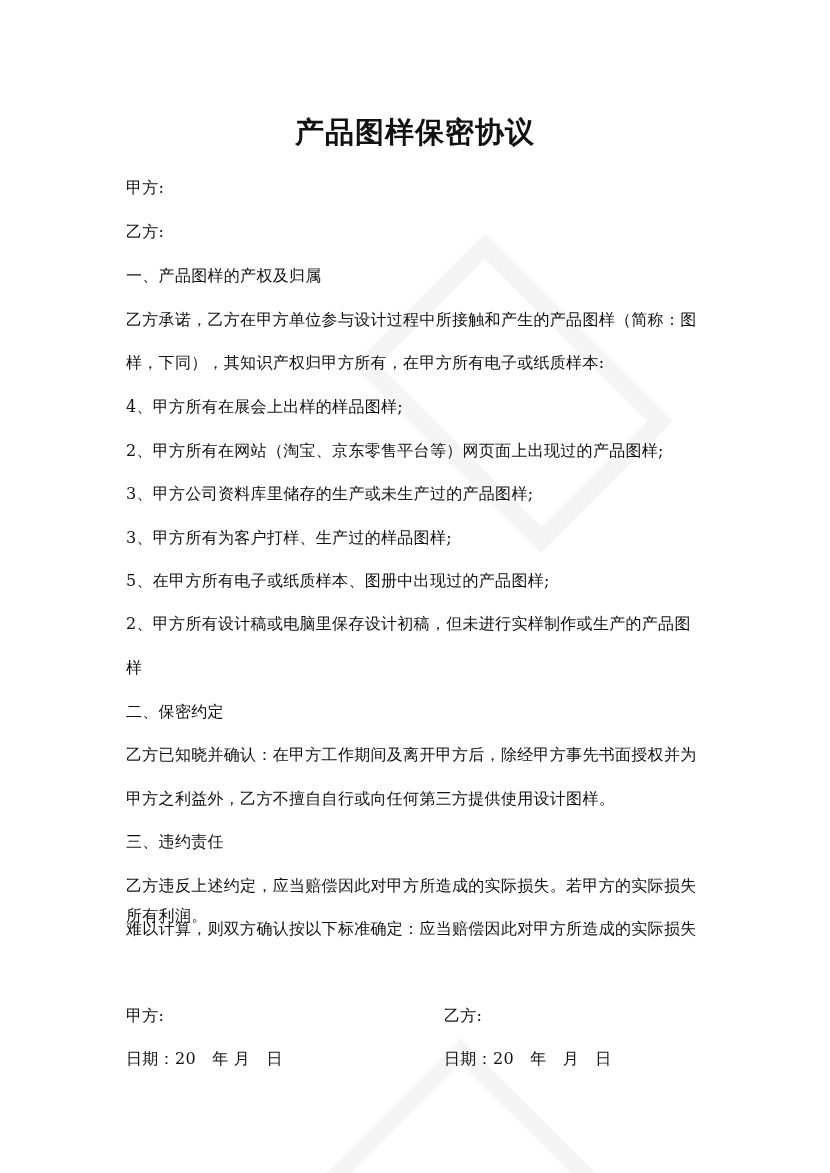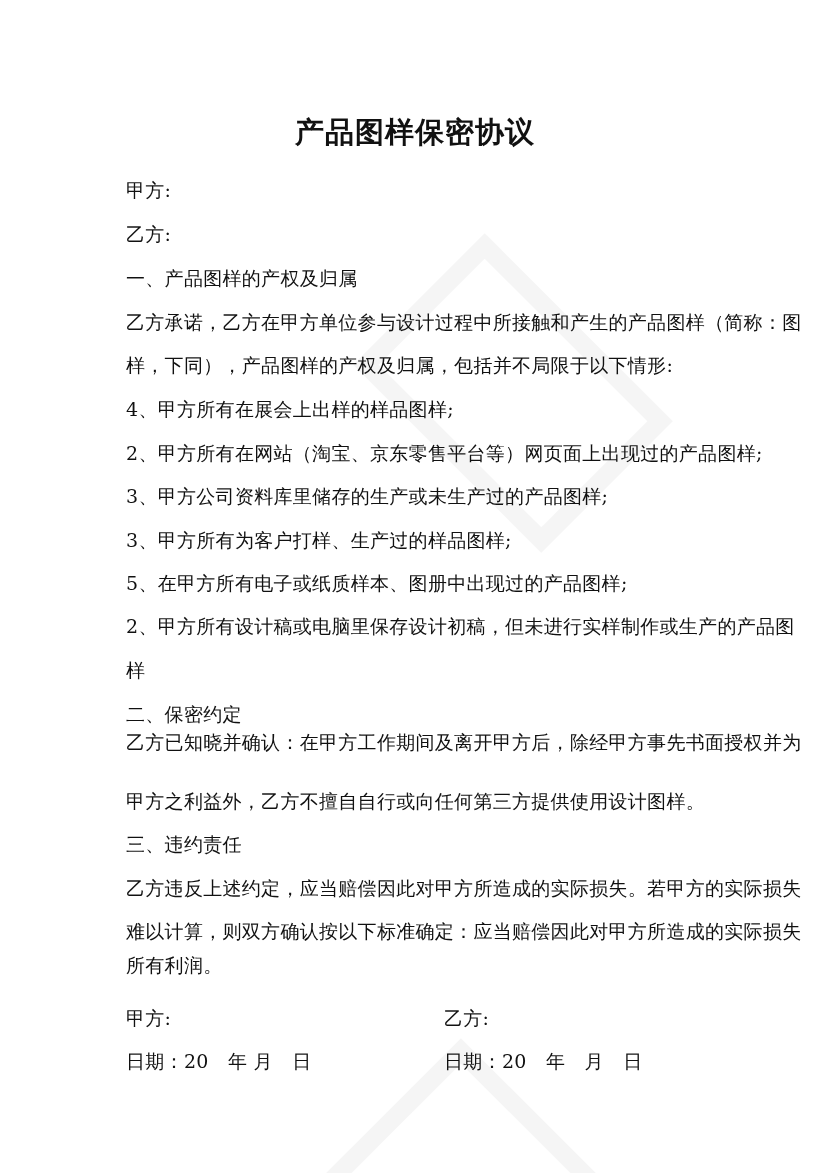--- a/index.html
+++ b/index.html
@@ -4,50 +4,50 @@
 <style>
   html, body { margin: 0; padding: 0; background: #ffffff; }
   body { width: 830px; height: 1173px; position: relative; overflow: hidden;
          font-family: "DejaVu Serif", "Liberation Serif", serif; color: #111; }
   .watermark { position: absolute; border: 18px solid rgba(200,200,200,0.18);
                transform: rotate(-45deg); pointer-events: none; }
   .wm1 { left: 420px; top: 260px; width: 150px; height: 230px; }
   .wm2 { left: 360px; top: 1080px; width: 180px; height: 200px; }
   .title { position: absolute; left: 0; width: 830px; top: 113px; text-align: center;
            font-size: 29px; font-weight: bold; letter-spacing: 1px; }
-  .line { position: absolute; left: 126px; font-size: 19px; white-space: nowrap; letter-spacing: 0.3px; }
+  .line { position: absolute; left: 126px; font-size: 16px; white-space: nowrap; letter-spacing: 0.3px; }
   .col2 { left: 444px; }
 </style>
 </head>
 <body>
 
 <div class="watermark wm1"></div>
 <div class="watermark wm2"></div>
 
 <div class="title">产品图样保密协议</div>
 
 <div class="line" style="top:178px">甲方:</div>
 <div class="line" style="top:222px">乙方:</div>
 
 <div class="line" style="top:266px">一、产品图样的产权及归属</div>
 <div class="line" style="top:310px">乙方承诺，乙方在甲方单位参与设计过程中所接触和产生的产品图样（简称：图</div>
-<div class="line" style="top:353px">样，下同），产品图样的产权及归属，包括并不局限于以下情形:</div>
+<div class="line" style="top:353px">样，下同），其知识产权归甲方所有，在甲方所有电子或纸质样本:</div>
 <div class="line" style="top:397px">4、甲方所有在展会上出样的样品图样;</div>
 <div class="line" style="top:441px">2、甲方所有在网站（淘宝、京东零售平台等）网页面上出现过的产品图样;</div>
 <div class="line" style="top:484px">3、甲方公司资料库里储存的生产或未生产过的产品图样;</div>
 <div class="line" style="top:528px">3、甲方所有为客户打样、生产过的样品图样;</div>
 <div class="line" style="top:571px">5、在甲方所有电子或纸质样本、图册中出现过的产品图样;</div>
 <div class="line" style="top:614px">2、甲方所有设计稿或电脑里保存设计初稿，但未进行实样制作或生产的产品图</div>
 <div class="line" style="top:658px">样</div>
 
 <div class="line" style="top:702px">二、保密约定</div>
-<div class="line" style="top:730px">乙方已知晓并确认：在甲方工作期间及离开甲方后，除经甲方事先书面授权并为</div>
+<div class="line" style="top:745px">乙方已知晓并确认：在甲方工作期间及离开甲方后，除经甲方事先书面授权并为</div>
 <div class="line" style="top:789px">甲方之利益外，乙方不擅自自行或向任何第三方提供使用设计图样。</div>
 
 <div class="line" style="top:832px">三、违约责任</div>
 <div class="line" style="top:876px">乙方违反上述约定，应当赔偿因此对甲方所造成的实际损失。若甲方的实际损失</div>
 <div class="line" style="top:919px">难以计算，则双方确认按以下标准确定：应当赔偿因此对甲方所造成的实际损失</div>
-<div class="line" style="top:953px">所有利润。</div>
+<div class="line" style="top:906px">所有利润。</div>
 
 <div class="line" style="top:1006px">甲方:</div>
 <div class="line col2" style="top:1006px">乙方:</div>
 <div class="line" style="top:1049px">日期：20　年 月　日</div>
 <div class="line col2" style="top:1049px">日期：20　年　月　日</div>
 
 </body></html>

